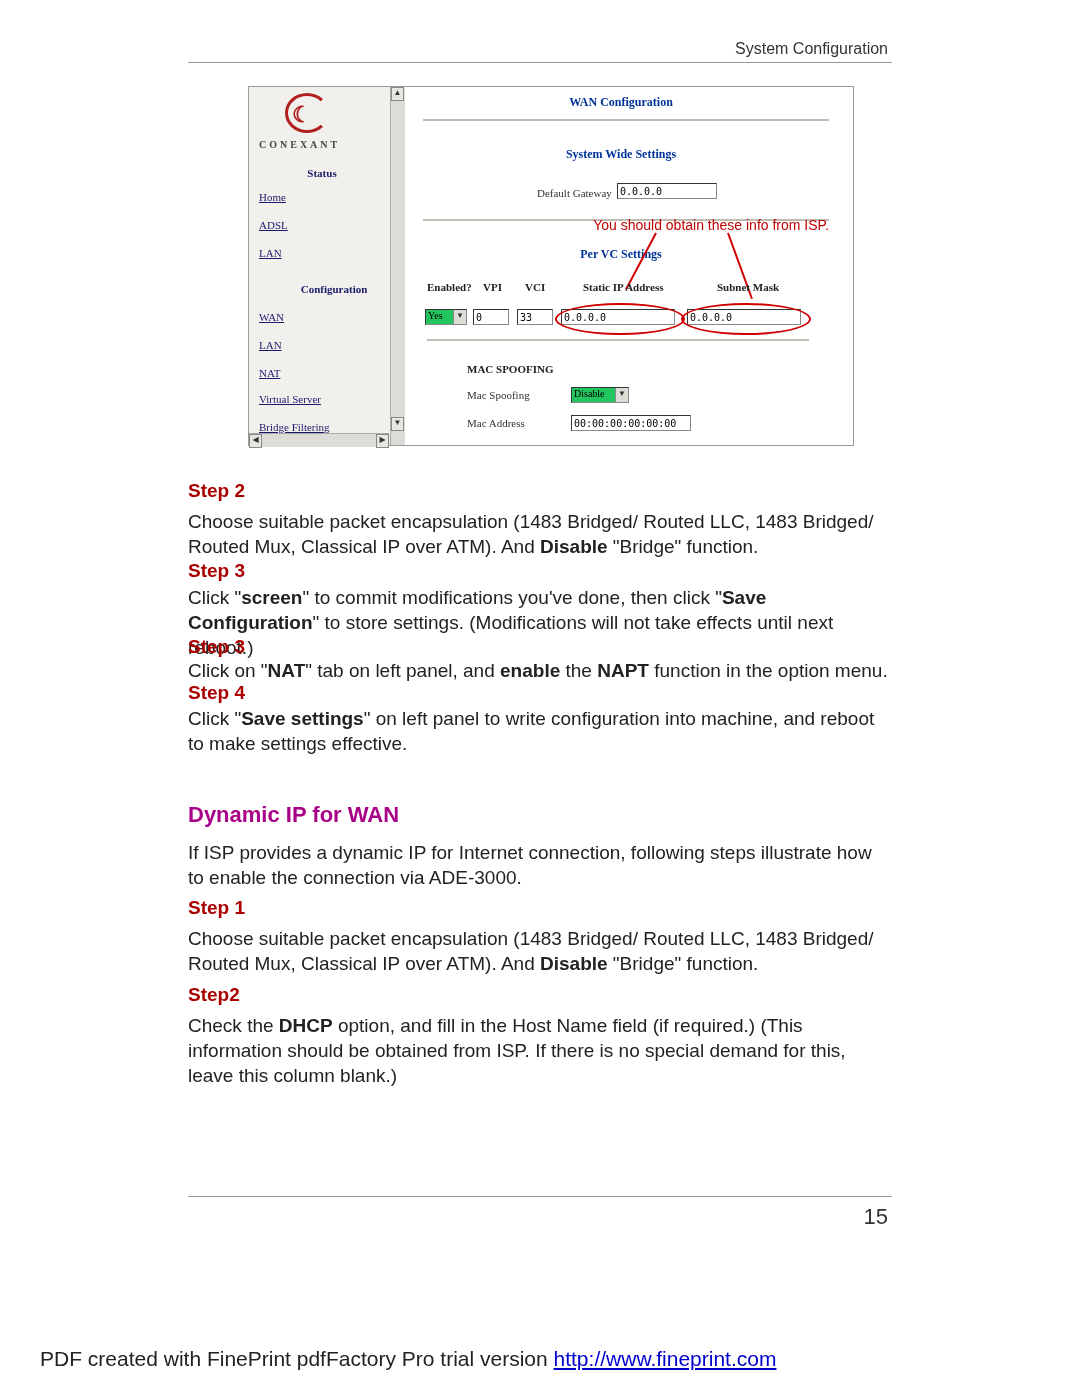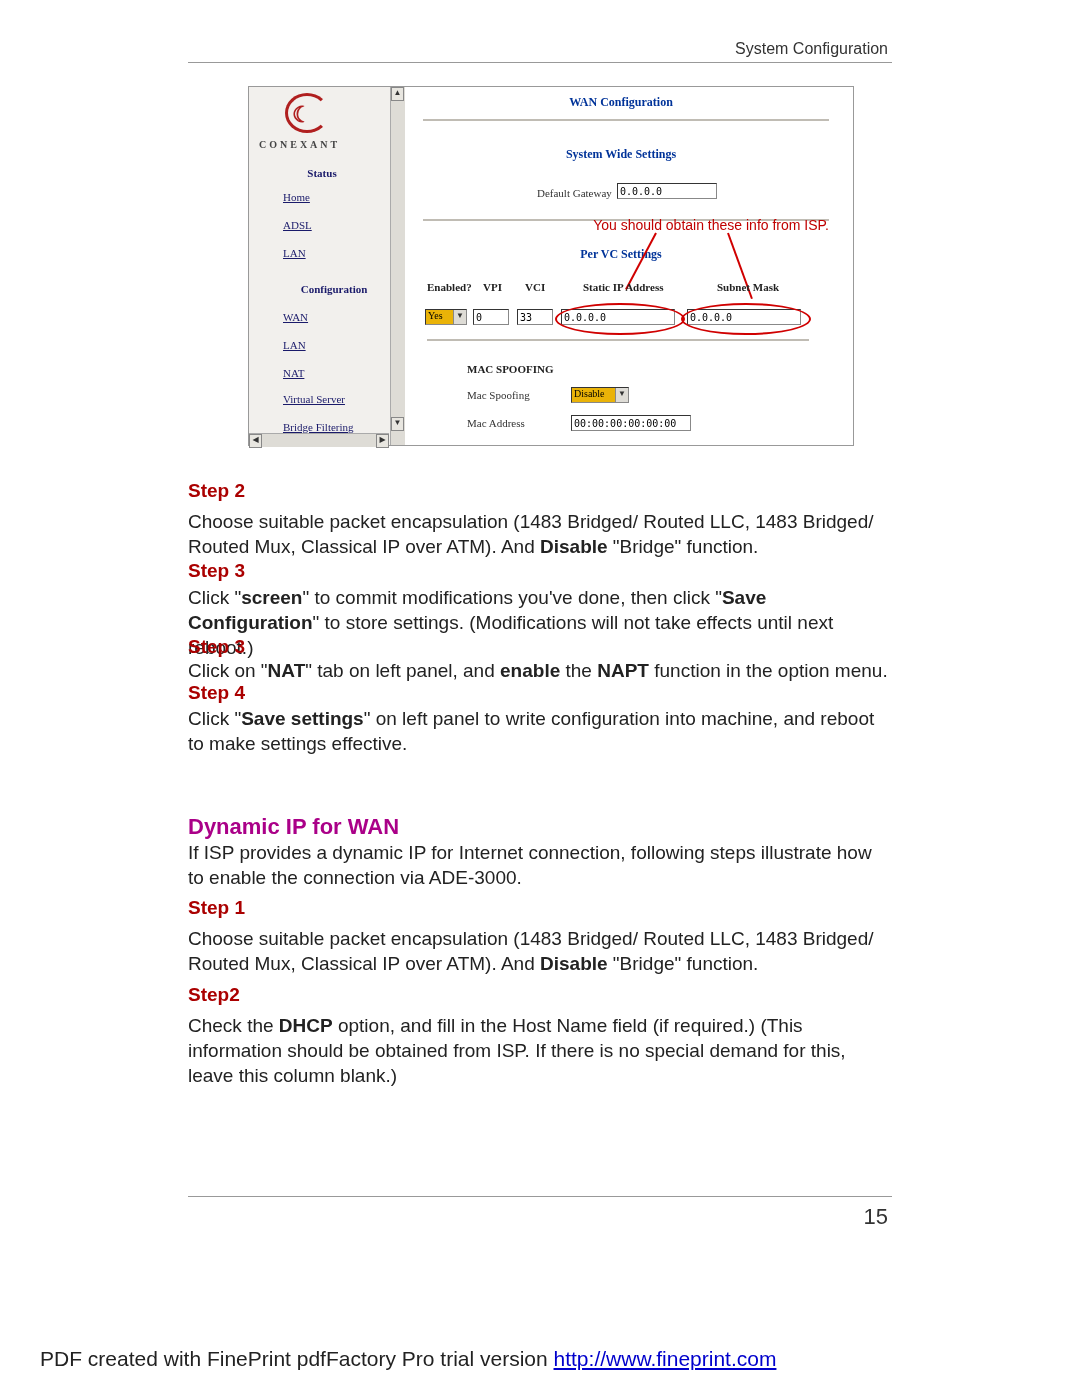--- a/index.html
+++ b/index.html
@@ -100,21 +100,20 @@
     font-weight: bold;
     font-size: 11px;
     color: #1a1a6a;
   }
   .side-link {
     position: absolute;
     left: 10px;
     font-size: 11px;
     color: #1a1a6a;
     text-decoration: underline;
-    margin-left: 24px;
   }
   .side-scroll {
     position: absolute;
     right: -2px;
     top: 0;
     width: 15px;
     height: 100%;
     background: #dedcd6;
     border-left: 1px solid #aaa;
     box-sizing: border-box;
@@ -181,21 +180,21 @@
   .col-head {
     position: absolute;
     font-weight: bold;
     font-size: 11px;
     color: #222;
     font-family: "Times New Roman", serif;
   }
   .select-box {
     position: absolute;
     border: 1px inset #888;
-    background: #eab308;
+    background: #22c55e;
     font-size: 10px;
     box-sizing: border-box;
     height: 16px;
     padding-left: 2px;
     padding-right: 14px;
     font-family: "Times New Roman", serif;
   }
   .select-arrow {
     position: absolute;
     right: 0;
@@ -244,21 +243,20 @@
     color: #aa0000;
     font-weight: bold;
     font-size: 19px;
   }
   .section-head {
     position: absolute;
     left: 188px;
     color: #aa0088;
     font-weight: bold;
     font-size: 22px;
-    margin-top: 12px;
   }
   .hr-bottom {
     position: absolute;
     left: 188px;
     right: 188px;
     border-top: 1px solid #999;
   }
   .page-num {
     position: absolute;
     right: 192px;

